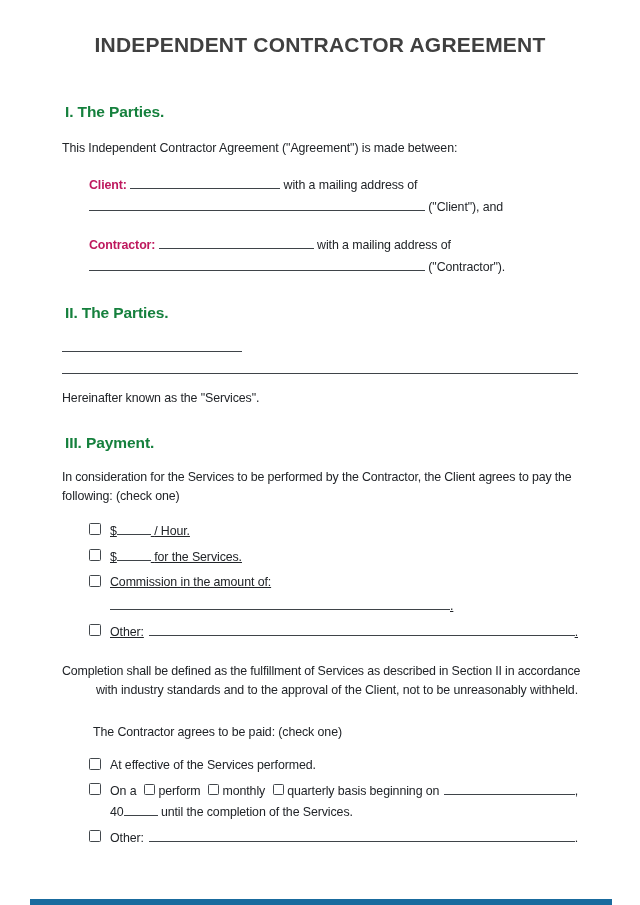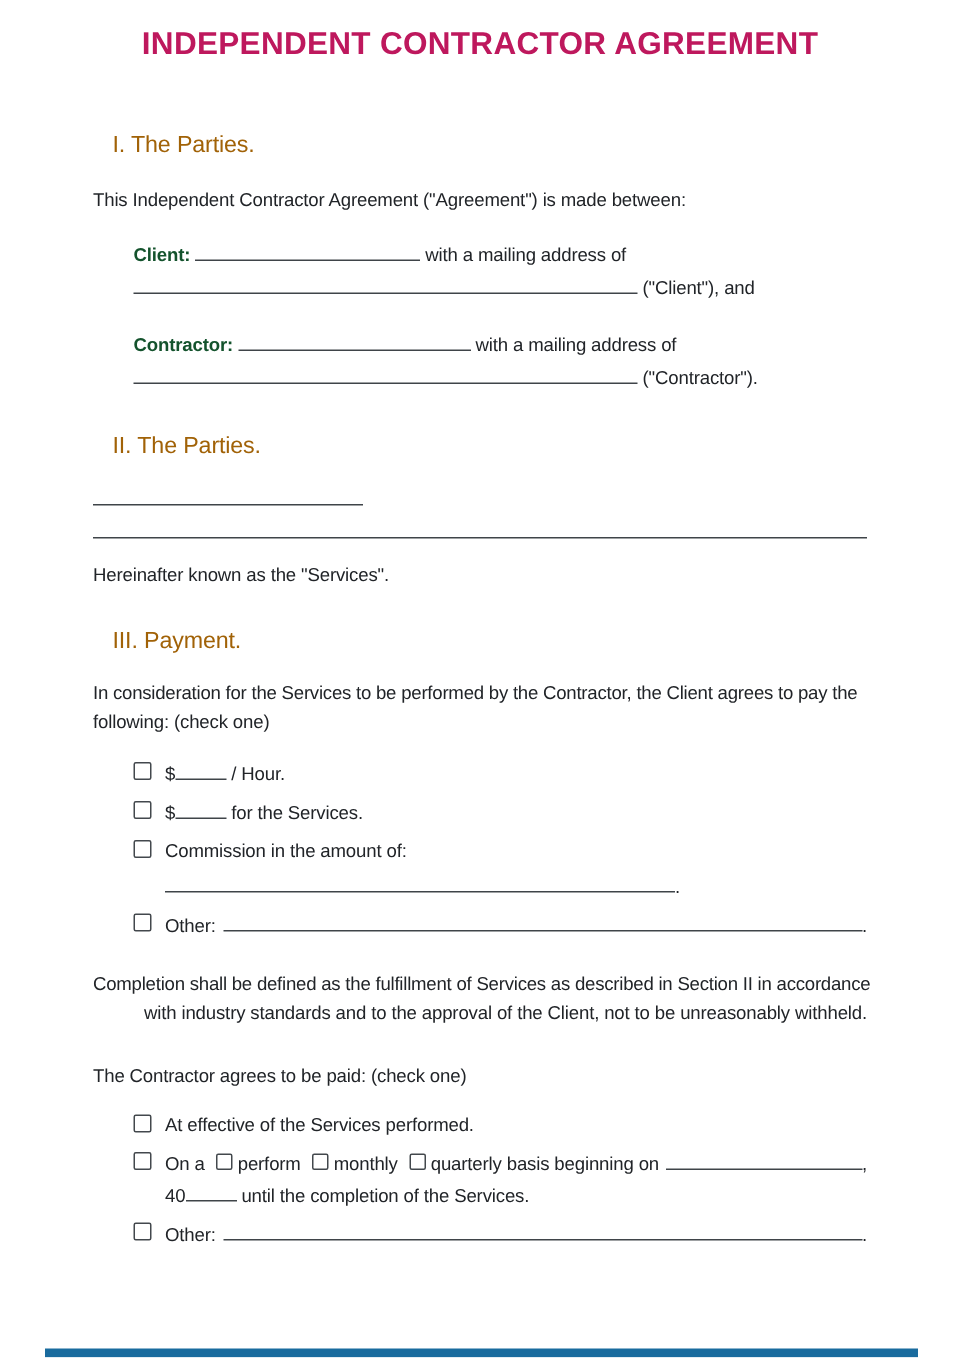--- a/index.html
+++ b/index.html
@@ -10,67 +10,67 @@
     background:#ffffff;
     font-family:"Liberation Sans", sans-serif;
     color:#212428;
     font-size:12.4px;
     letter-spacing:-0.1px;
     box-sizing:border-box;
     padding:0 62px;
     overflow:hidden;
   }
   .doc-title {
-    margin:18px 0 0 0;
+    margin:33px 0 0 0;
     text-align:center;
     font-size:21px;
     font-weight:bold;
     letter-spacing:0.2px;
-    color:#be185d;
+    color:#404040;
   }
   .sec-heading {
-    margin:13px;
+    margin:3px;
     font-size:15.5px;
-    font-weight:normal;
-    color:#a16207;
+    font-weight:bold;
+    color:#15803d;
   }
   .h-parties  { margin-top:46px; }
   .h-services { margin-top:26px; }
   .h-payment  { margin-top:25px; }
 
   .para { line-height:19.5px; }
   .nowrapline { white-space:nowrap; letter-spacing:-0.15px; }
 
   .intro-p       { margin-top:18px; }
   .party-block   { margin-top:15px; margin-left:27px; line-height:22px; }
   .party-block-2 { margin-top:16px; }
   .whereas-p     { margin-top:21px; }
   .perform-line  { margin-top:17px; }
   .full-rule     { margin-top:15px; border-bottom:1.4px solid #3f4449; height:0; }
   .hereinafter-p { margin-top:15px; }
   .intro3-p      { margin-top:16px; }
   .completion-p  { margin-top:22px;text-align:right; }
-  .paid-intro-p  { margin-top:22px; }
-
-  .bold { font-weight:bold; color:#14532d; }
+  .paid-intro-p  { margin-top:22px;margin-left:31px; }
+
+  .bold { font-weight:bold; color:#be185d; }
 
   .blank {
     display:inline-block;
     height:11px;
     border-bottom:1.4px solid #3f4449;
   }
   .w150 { width:150px; }
   .w155 { width:155px; }
   .w336 { width:336px; }
   .w174 { width:174px; }
   .w34  { width:34px; }
   .w180 { width:180px; }
   .w340 { width:340px; }
 
-  .opt-list { margin-top:16px; margin-left:27px; }
+  .opt-list { margin-top:16px; margin-left:27px;text-decoration:underline; }
   .opt-list-2 { margin-top:16px; margin-left:27px; }
   .opt-row {
     display:flex;
     align-items:flex-start;
     margin-top:10px;
     line-height:15px;
   }
   .opt-row:first-child { margin-top:0; }
   .cb {
     flex:0 0 auto;

